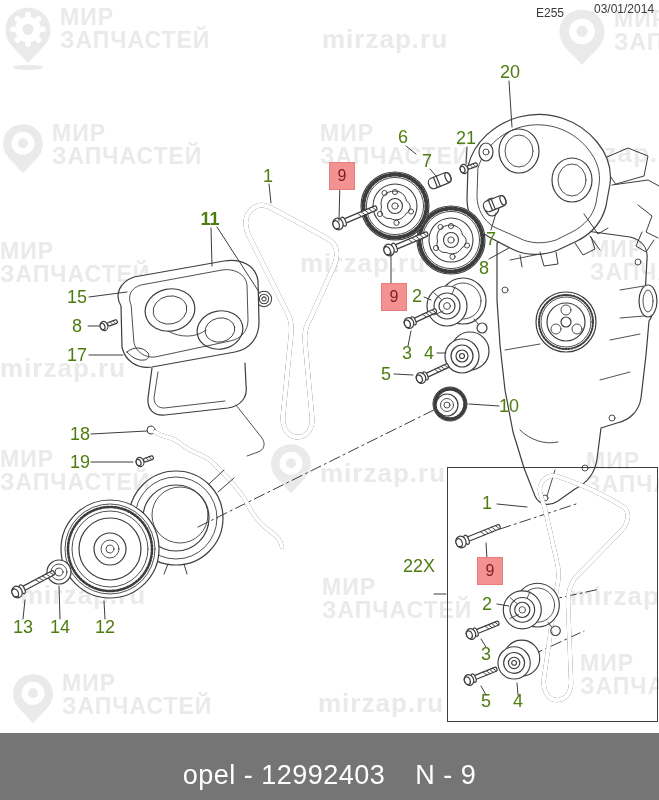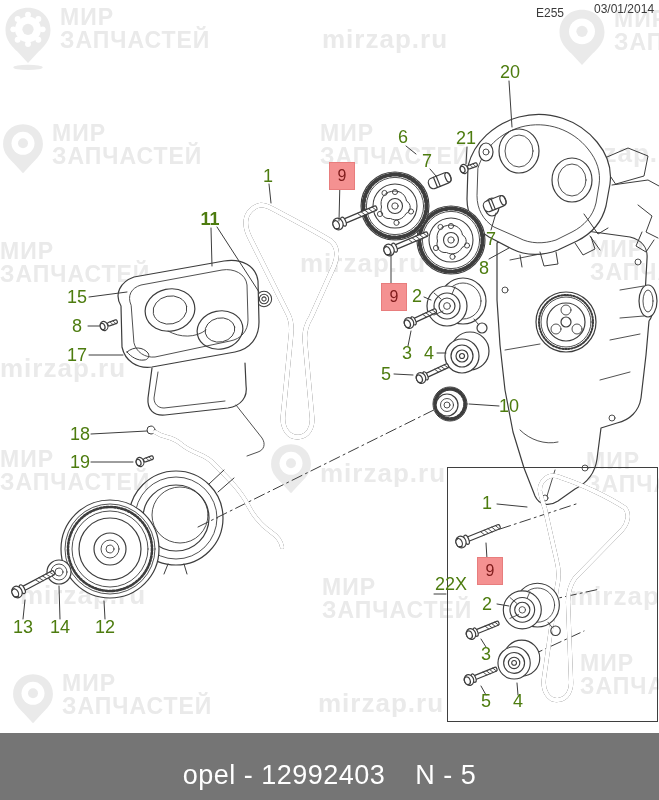--- a/index.html
+++ b/index.html
@@ -426,28 +426,28 @@
   <div class="lbl" style="left:77px;top:355px;">17</div>
   <div class="lbl" style="left:386px;top:374px;">5</div>
   <div class="lbl" style="left:509px;top:406px;text-align:center;">10</div>
   <div class="lbl" style="left:80px;top:434px;">18</div>
   <div class="lbl" style="left:80px;top:462px;">19</div>
   <div class="lbl" style="left:23px;top:627px;">13</div>
   <div class="lbl" style="left:60px;top:627px;">14</div>
   <div class="lbl" style="left:105px;top:627px;">12</div>
 
   <div class="lbl" style="left:487px;top:503px;">1</div>
-  <div class="lbl" style="left:419px;top:584px;margin-left:32px;">22X</div>
+  <div class="lbl" style="left:419px;top:566px;">22X</div>
   <div class="lbl" style="left:487px;top:604px;">2</div>
   <div class="lbl" style="left:486px;top:654px;">3</div>
   <div class="lbl" style="left:486px;top:701px;">5</div>
   <div class="lbl" style="left:518px;top:701px;">4</div>
 
   <div class="hl" style="left:329px;top:162px;">9</div>
   <div class="hl" style="left:381px;top:283px;">9</div>
   <div class="hl" style="left:477px;top:557px;">9</div>
 
   <div class="footer">
     <span>opel - 12992403</span>
-    <span>N - 5</span>
+    <span>N - 9</span>
   </div>
 
 </div>
 
 </body></html>

